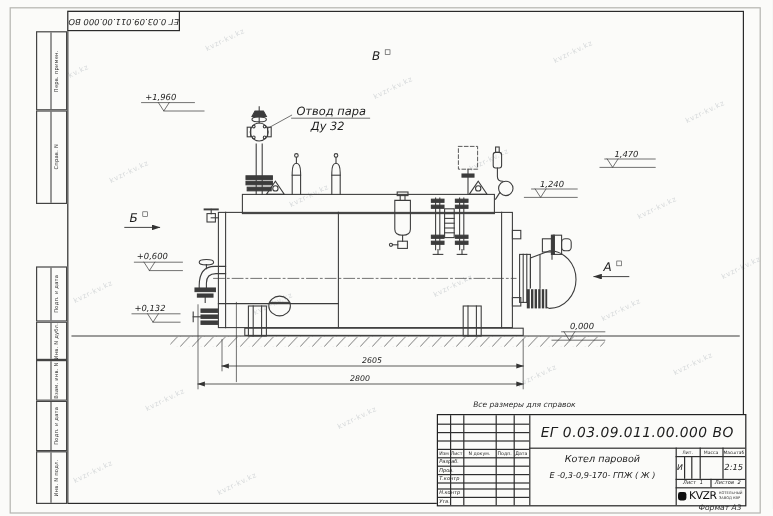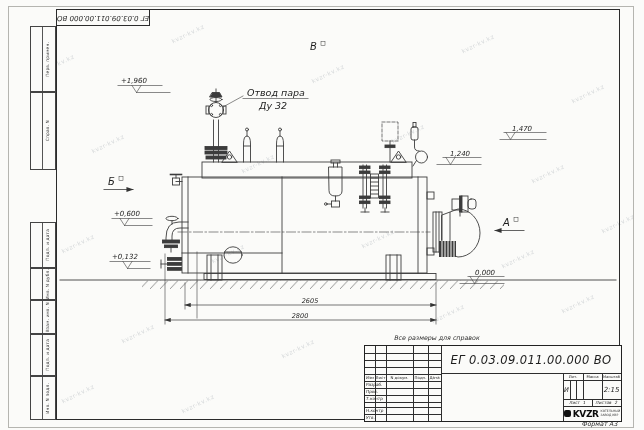--- a/index.html
+++ b/index.html
@@ -24,21 +24,21 @@
   
   #tb{left:364px;top:345px;width:256px;height:75px;border:1.5px solid #222;box-sizing:content-box;background:#fbfbf9;}
   .vl{position:absolute;width:0.8px;background:#2e2e2e;}
   .hl{position:absolute;height:0.8px;background:#2e2e2e;}
   .cell{position:absolute;display:flex;align-items:center;justify-content:center;
         white-space:nowrap;color:#1d1d1d;overflow:visible;}
   .it{font-style:italic;}
   .note{left:352px;top:334px;width:170px;text-align:center;font-size:6.3px;font-style:italic;color:#2a2a2a;}
   .fmt{left:560px;top:420px;width:80px;text-align:center;font-size:6.3px;font-style:italic;color:#2a2a2a;}
   .logo-gear{width:7px;height:7px;background:#111;border-radius:2px;display:inline-block;}
-  .logo-txt{font-weight:bold;font-size:9px;letter-spacing:-0.4px;color:#0b0b0b;}
+  .logo-txt{font-weight:normal;font-size:9px;letter-spacing:-0.4px;color:#0b0b0b;}
   .org{font-size:3px;line-height:1.2;color:#333;text-align:left;}
   svg text{font-family:"DejaVu Sans",sans-serif;}
 </style>
 </head>
 <body>
 
 <div id="page">
 
   <span class="wm" style="left:40px;top:60px">kvzr-kv.kz</span>
   <span class="wm" style="left:170px;top:30px">kvzr-kv.kz</span>
@@ -360,20 +360,22 @@
     <div class="cell" style="left:63px;top:28px;width:13px;height:7px;font-size:3.9px">Дата</div>
 
     <div class="cell it" style="left:1px;top:35px;width:22px;height:7px;font-size:4.2px;justify-content:flex-start">Разраб.</div>
     <div class="cell it" style="left:1px;top:42px;width:22px;height:7px;font-size:4.2px;justify-content:flex-start">Пров.</div>
     <div class="cell it" style="left:1px;top:49px;width:22px;height:7px;font-size:4.2px;justify-content:flex-start">Т.контр</div>
     <div class="cell it" style="left:1px;top:61px;width:22px;height:7px;font-size:4.2px;justify-content:flex-start">Н.контр</div>
     <div class="cell it" style="left:1px;top:68px;width:22px;height:7px;font-size:4.2px;justify-content:flex-start">Утв.</div>
 
     <div class="cell it" style="left:76px;top:0;width:180px;height:27px;font-size:11.5px;letter-spacing:.4px">ЕГ 0.03.09.011.00.000  ВО</div>
 
+    <div class="cell it" style="left:76px;top:30px;width:122px;height:13px;font-size:8px">Котел паровой</div>
+    <div class="cell it" style="left:76px;top:44px;width:122px;height:11px;font-size:6.8px">Е -0,3-0,9-170- ГПЖ ( Ж )</div>
 
     <div class="cell" style="left:198px;top:27px;width:20px;height:7px;font-size:3.8px">Лит.</div>
     <div class="cell" style="left:218px;top:27px;width:19px;height:7px;font-size:3.8px">Масса</div>
     <div class="cell" style="left:237px;top:27px;width:19px;height:7px;font-size:3.6px">Масштаб</div>
     <div class="cell it" style="left:198px;top:34px;width:7px;height:19px;font-size:6.5px">И</div>
     <div class="cell it" style="left:218px;top:34px;width:19px;height:19px;font-size:6.5px"></div>
     <div class="cell it" style="left:237px;top:34px;width:19px;height:19px;font-size:7px">2:15</div>
 
     <div class="cell it" style="left:198px;top:53px;width:29px;height:7px;font-size:4.3px;gap:3px">
       <span>Лист</span>

